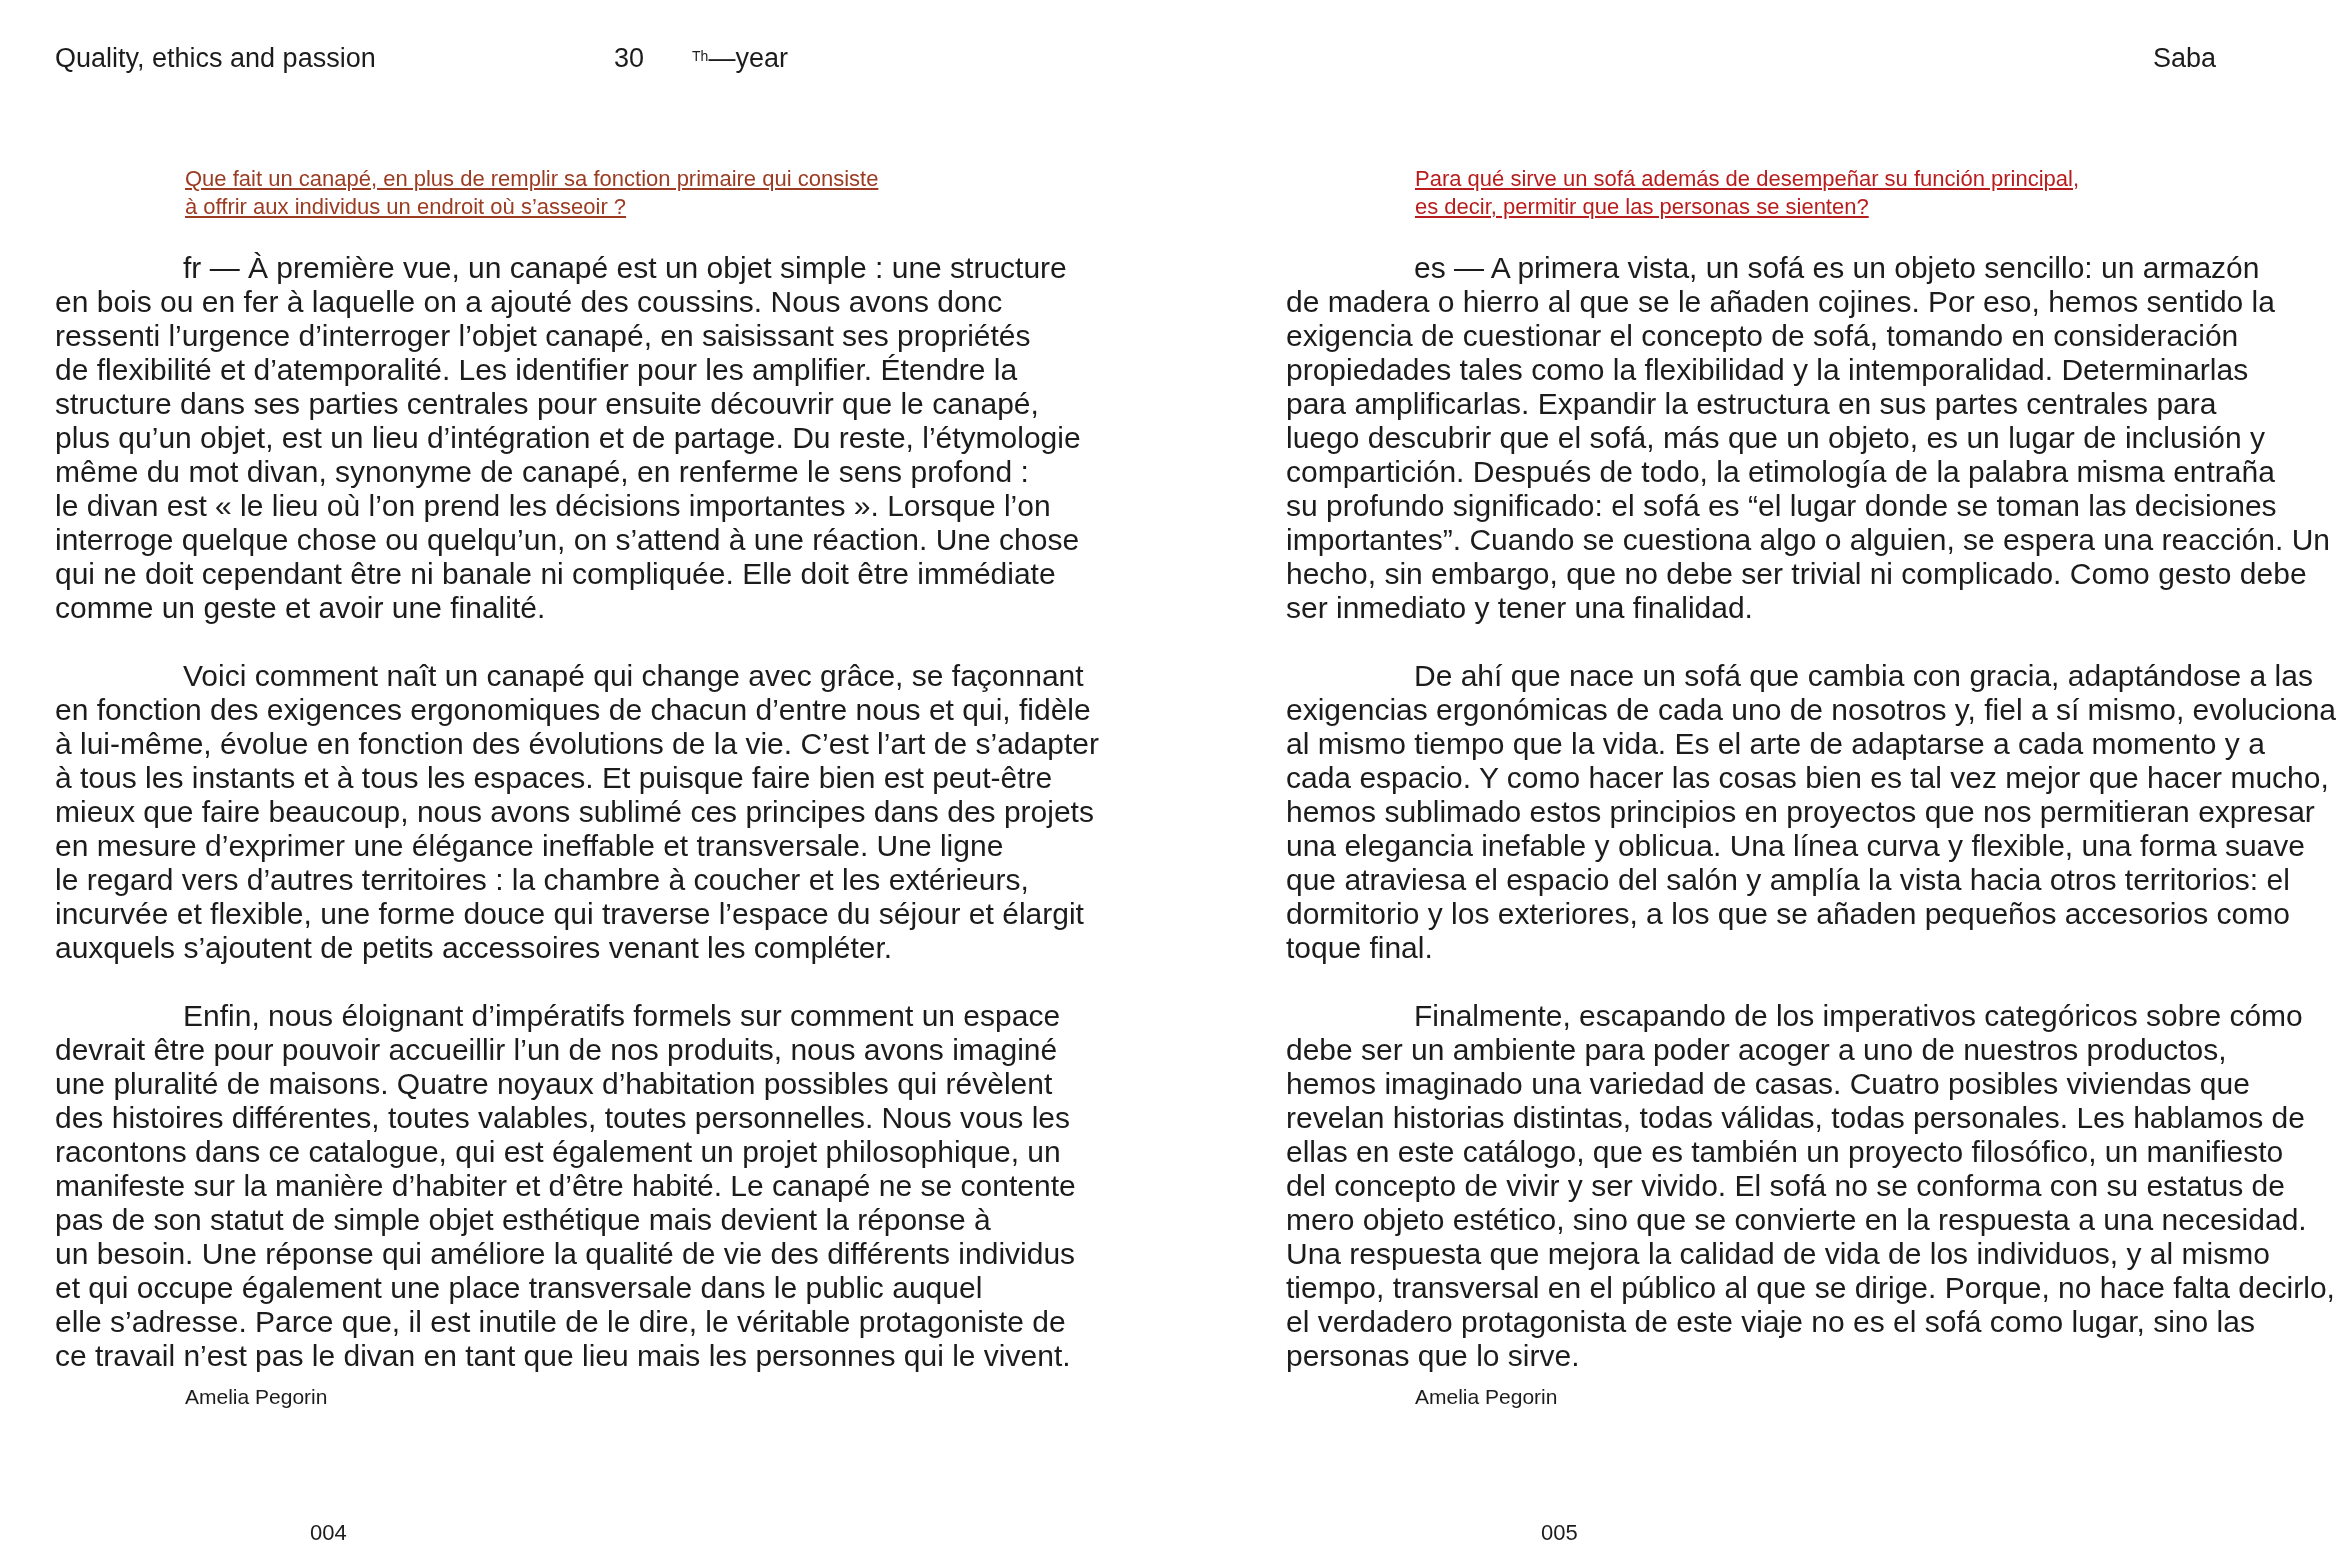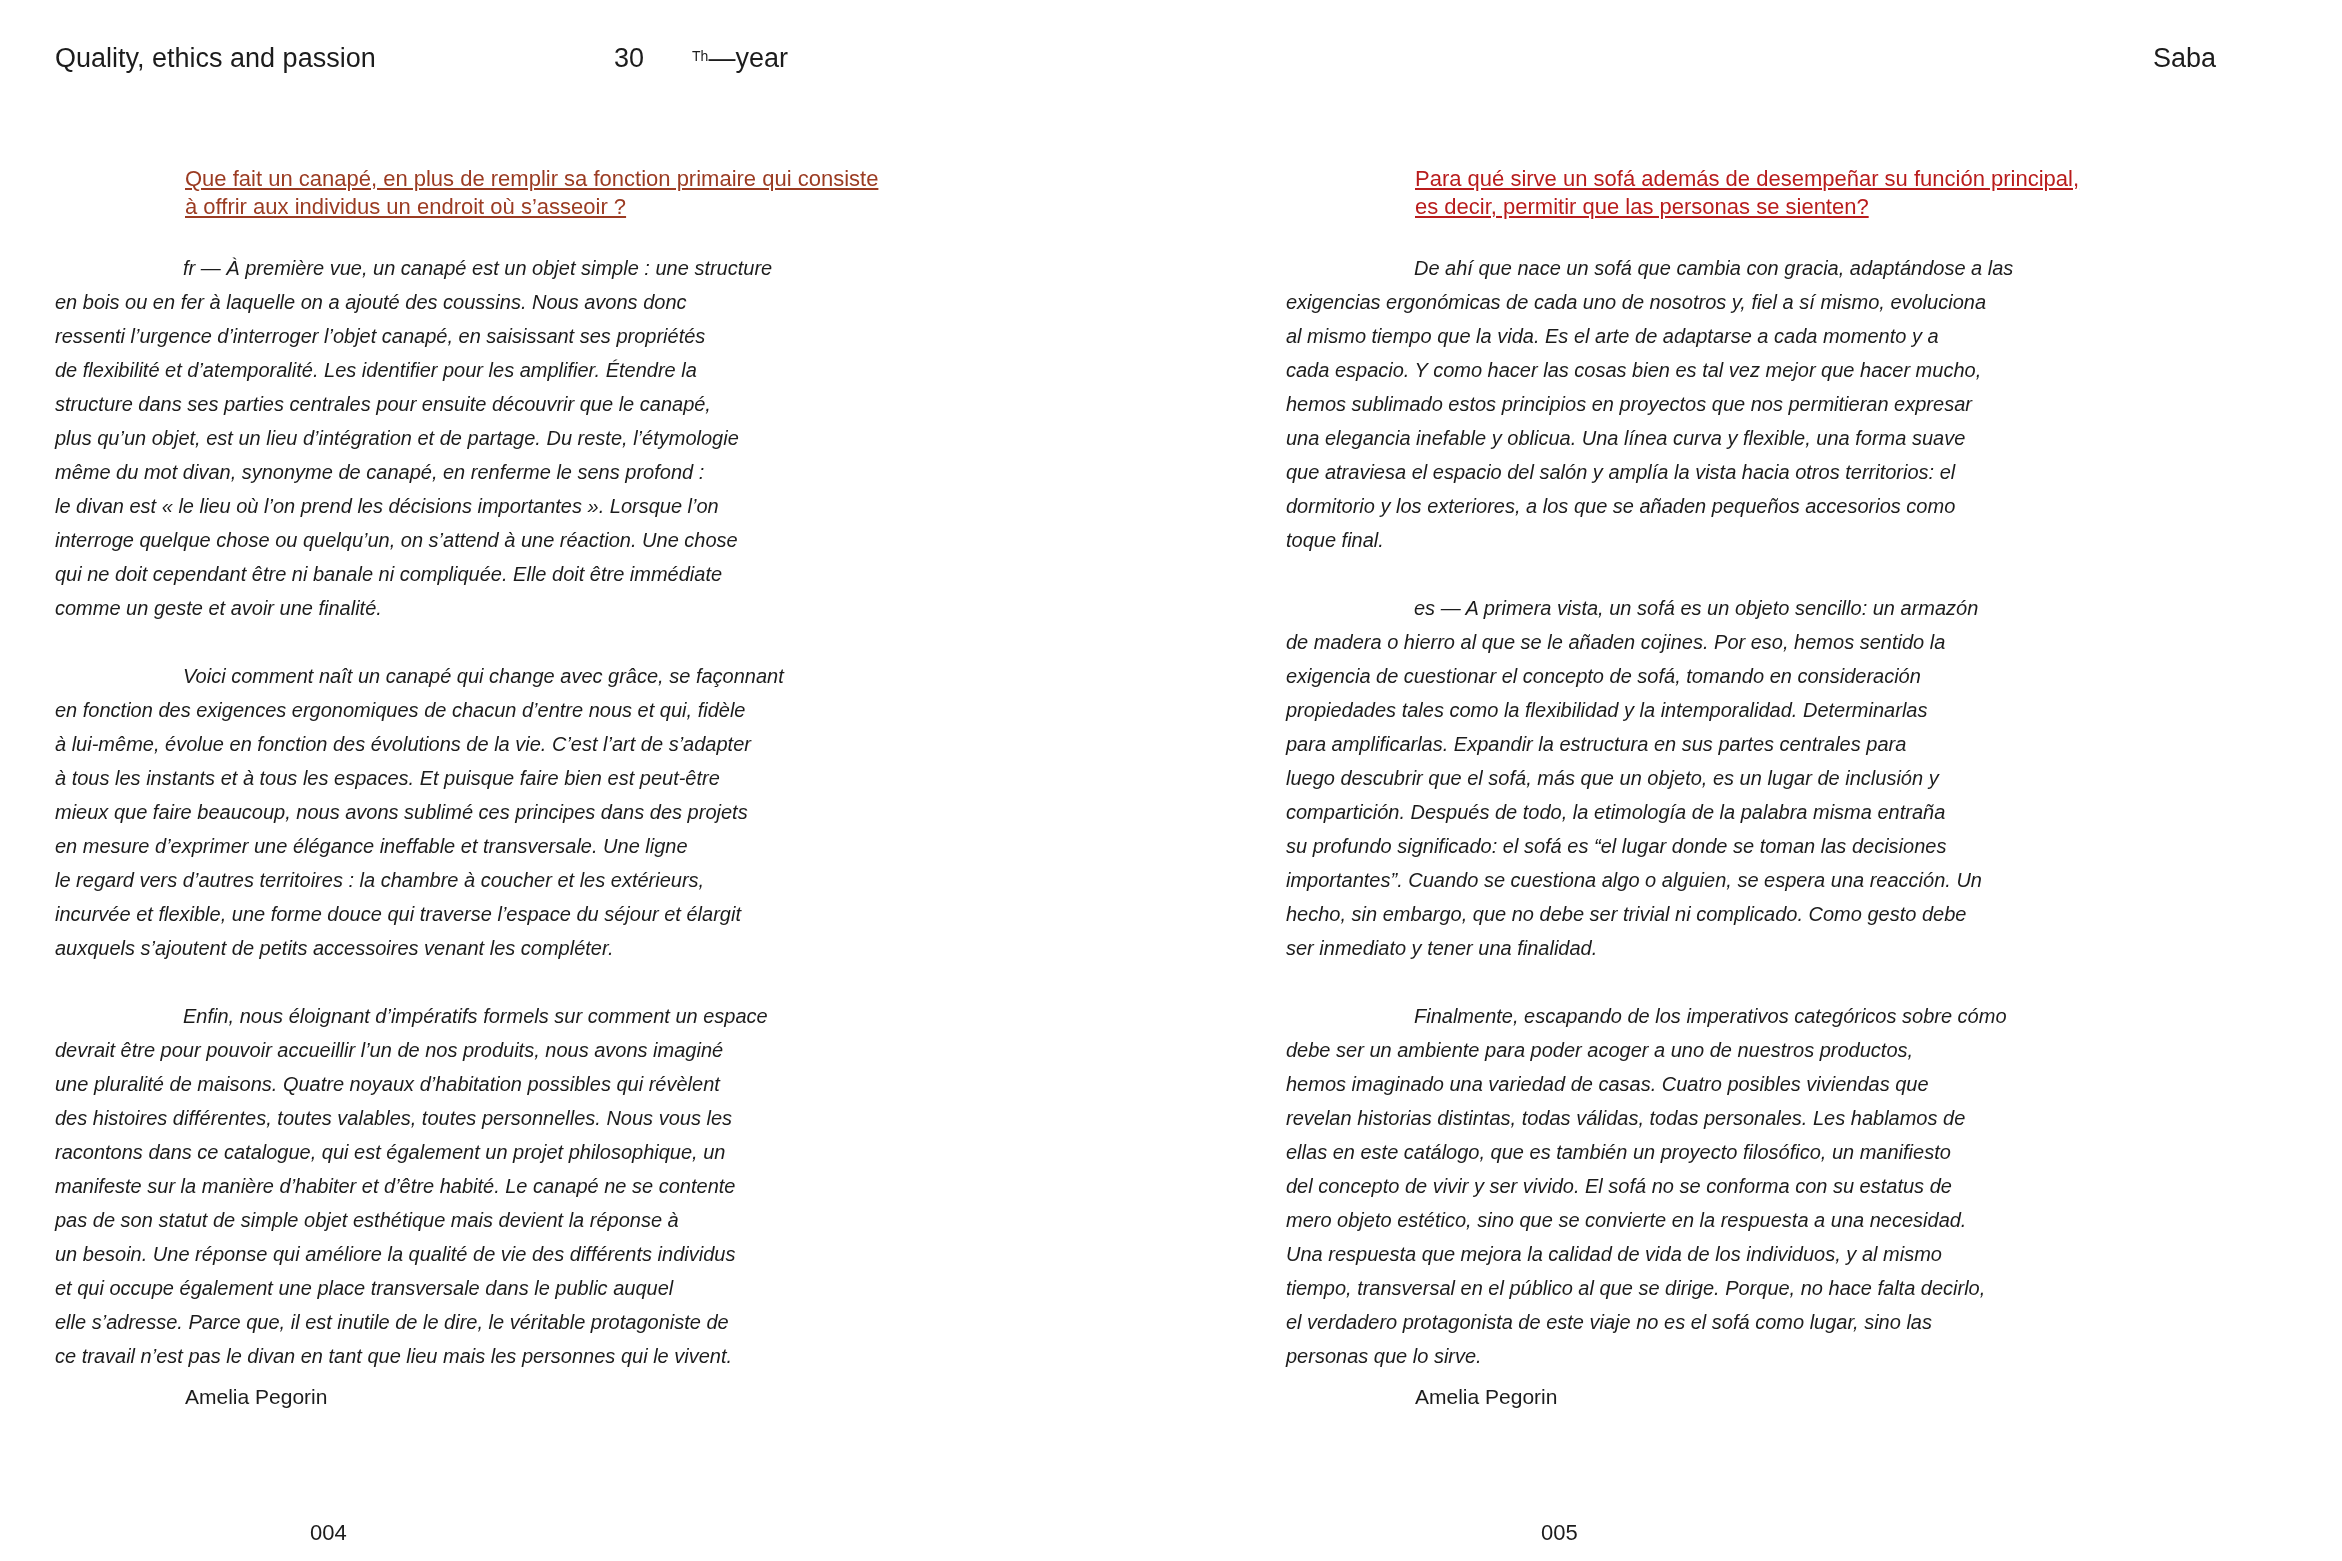--- a/index.html
+++ b/index.html
@@ -2,21 +2,21 @@
 <html style="font-size:15px"><head>
 <meta charset="utf-8">
 <style>
   html, body { margin:0; padding:0; background:#ffffff; }
   body { width:2342px; height:1562px; position:relative; overflow:hidden;
          font-family:"Liberation Sans", sans-serif; color:#1c1c1c; }
   .hdr { position:absolute; top:41px; font-size:27px; line-height:34px; white-space:nowrap; }
   .hdr sup { font-size:14px; vertical-align:top; position:relative; top:-1.9px;padding-left:48px; }
   .question { position:absolute; top:165px; font-size:22px; line-height:28px; white-space:nowrap;text-decoration:underline; }
   .question div { white-space:nowrap; }
-  .body { position:absolute; font-size:20px; line-height:34px; white-space:nowrap;font-style:italic; }
+  .body { position:absolute; font-size:30px; line-height:34px; white-space:nowrap; }
   .body .line { white-space:nowrap; height:34px; }
   .body .indent { padding-left:128px; }
   .para { margin-bottom:34px; }
   .sig { position:absolute; top:1385px; font-size:21px; white-space:nowrap;text-align:right; }
   .pnum { position:absolute; top:1520px; font-size:22px; white-space:nowrap; }
 </style>
 </head>
 <body>
 
 <div class="hdr" style="left:55px;">Quality, ethics and passion</div>
@@ -71,42 +71,42 @@
 <div class="sig" style="left:185px;">Amelia Pegorin</div>
 <div class="pnum" style="left:310px;">004</div>
 
 <div class="question" style="left:1415px; color:#b91c1c;">
   <div>Para qué sirve un sofá además de desempeñar su función principal,</div>
   <div>es decir, permitir que las personas se sienten?</div>
 </div>
 
 <div class="body" style="left:1286px; top:251px;">
   <div class="para">
-    <div class="line indent">De ahí que nace un sofá que cambia con gracia, adaptándose a las</div>
-    <div class="line">exigencias ergonómicas de cada uno de nosotros y, fiel a sí mismo, evoluciona</div>
-    <div class="line">al mismo tiempo que la vida. Es el arte de adaptarse a cada momento y a</div>
-    <div class="line">cada espacio. Y como hacer las cosas bien es tal vez mejor que hacer mucho,</div>
-    <div class="line">hemos sublimado estos principios en proyectos que nos permitieran expresar</div>
-    <div class="line">una elegancia inefable y oblicua. Una línea curva y flexible, una forma suave</div>
-    <div class="line">que atraviesa el espacio del salón y amplía la vista hacia otros territorios: el</div>
-    <div class="line">dormitorio y los exteriores, a los que se añaden pequeños accesorios como</div>
-    <div class="line">toque final.</div>
-  </div>
-  <div class="para">
     <div class="line indent">es — A primera vista, un sofá es un objeto sencillo: un armazón</div>
     <div class="line">de madera o hierro al que se le añaden cojines. Por eso, hemos sentido la</div>
     <div class="line">exigencia de cuestionar el concepto de sofá, tomando en consideración</div>
     <div class="line">propiedades tales como la flexibilidad y la intemporalidad. Determinarlas</div>
     <div class="line">para amplificarlas. Expandir la estructura en sus partes centrales para</div>
     <div class="line">luego descubrir que el sofá, más que un objeto, es un lugar de inclusión y</div>
     <div class="line">compartición. Después de todo, la etimología de la palabra misma entraña</div>
     <div class="line">su profundo significado: el sofá es “el lugar donde se toman las decisiones</div>
     <div class="line">importantes”. Cuando se cuestiona algo o alguien, se espera una reacción. Un</div>
     <div class="line">hecho, sin embargo, que no debe ser trivial ni complicado. Como gesto debe</div>
     <div class="line">ser inmediato y tener una finalidad.</div>
+  </div>
+  <div class="para">
+    <div class="line indent">De ahí que nace un sofá que cambia con gracia, adaptándose a las</div>
+    <div class="line">exigencias ergonómicas de cada uno de nosotros y, fiel a sí mismo, evoluciona</div>
+    <div class="line">al mismo tiempo que la vida. Es el arte de adaptarse a cada momento y a</div>
+    <div class="line">cada espacio. Y como hacer las cosas bien es tal vez mejor que hacer mucho,</div>
+    <div class="line">hemos sublimado estos principios en proyectos que nos permitieran expresar</div>
+    <div class="line">una elegancia inefable y oblicua. Una línea curva y flexible, una forma suave</div>
+    <div class="line">que atraviesa el espacio del salón y amplía la vista hacia otros territorios: el</div>
+    <div class="line">dormitorio y los exteriores, a los que se añaden pequeños accesorios como</div>
+    <div class="line">toque final.</div>
   </div>
   <div class="para">
     <div class="line indent">Finalmente, escapando de los imperativos categóricos sobre cómo</div>
     <div class="line">debe ser un ambiente para poder acoger a uno de nuestros productos,</div>
     <div class="line">hemos imaginado una variedad de casas. Cuatro posibles viviendas que</div>
     <div class="line">revelan historias distintas, todas válidas, todas personales. Les hablamos de</div>
     <div class="line">ellas en este catálogo, que es también un proyecto filosófico, un manifiesto</div>
     <div class="line">del concepto de vivir y ser vivido. El sofá no se conforma con su estatus de</div>
     <div class="line">mero objeto estético, sino que se convierte en la respuesta a una necesidad.</div>
     <div class="line">Una respuesta que mejora la calidad de vida de los individuos, y al mismo</div>

